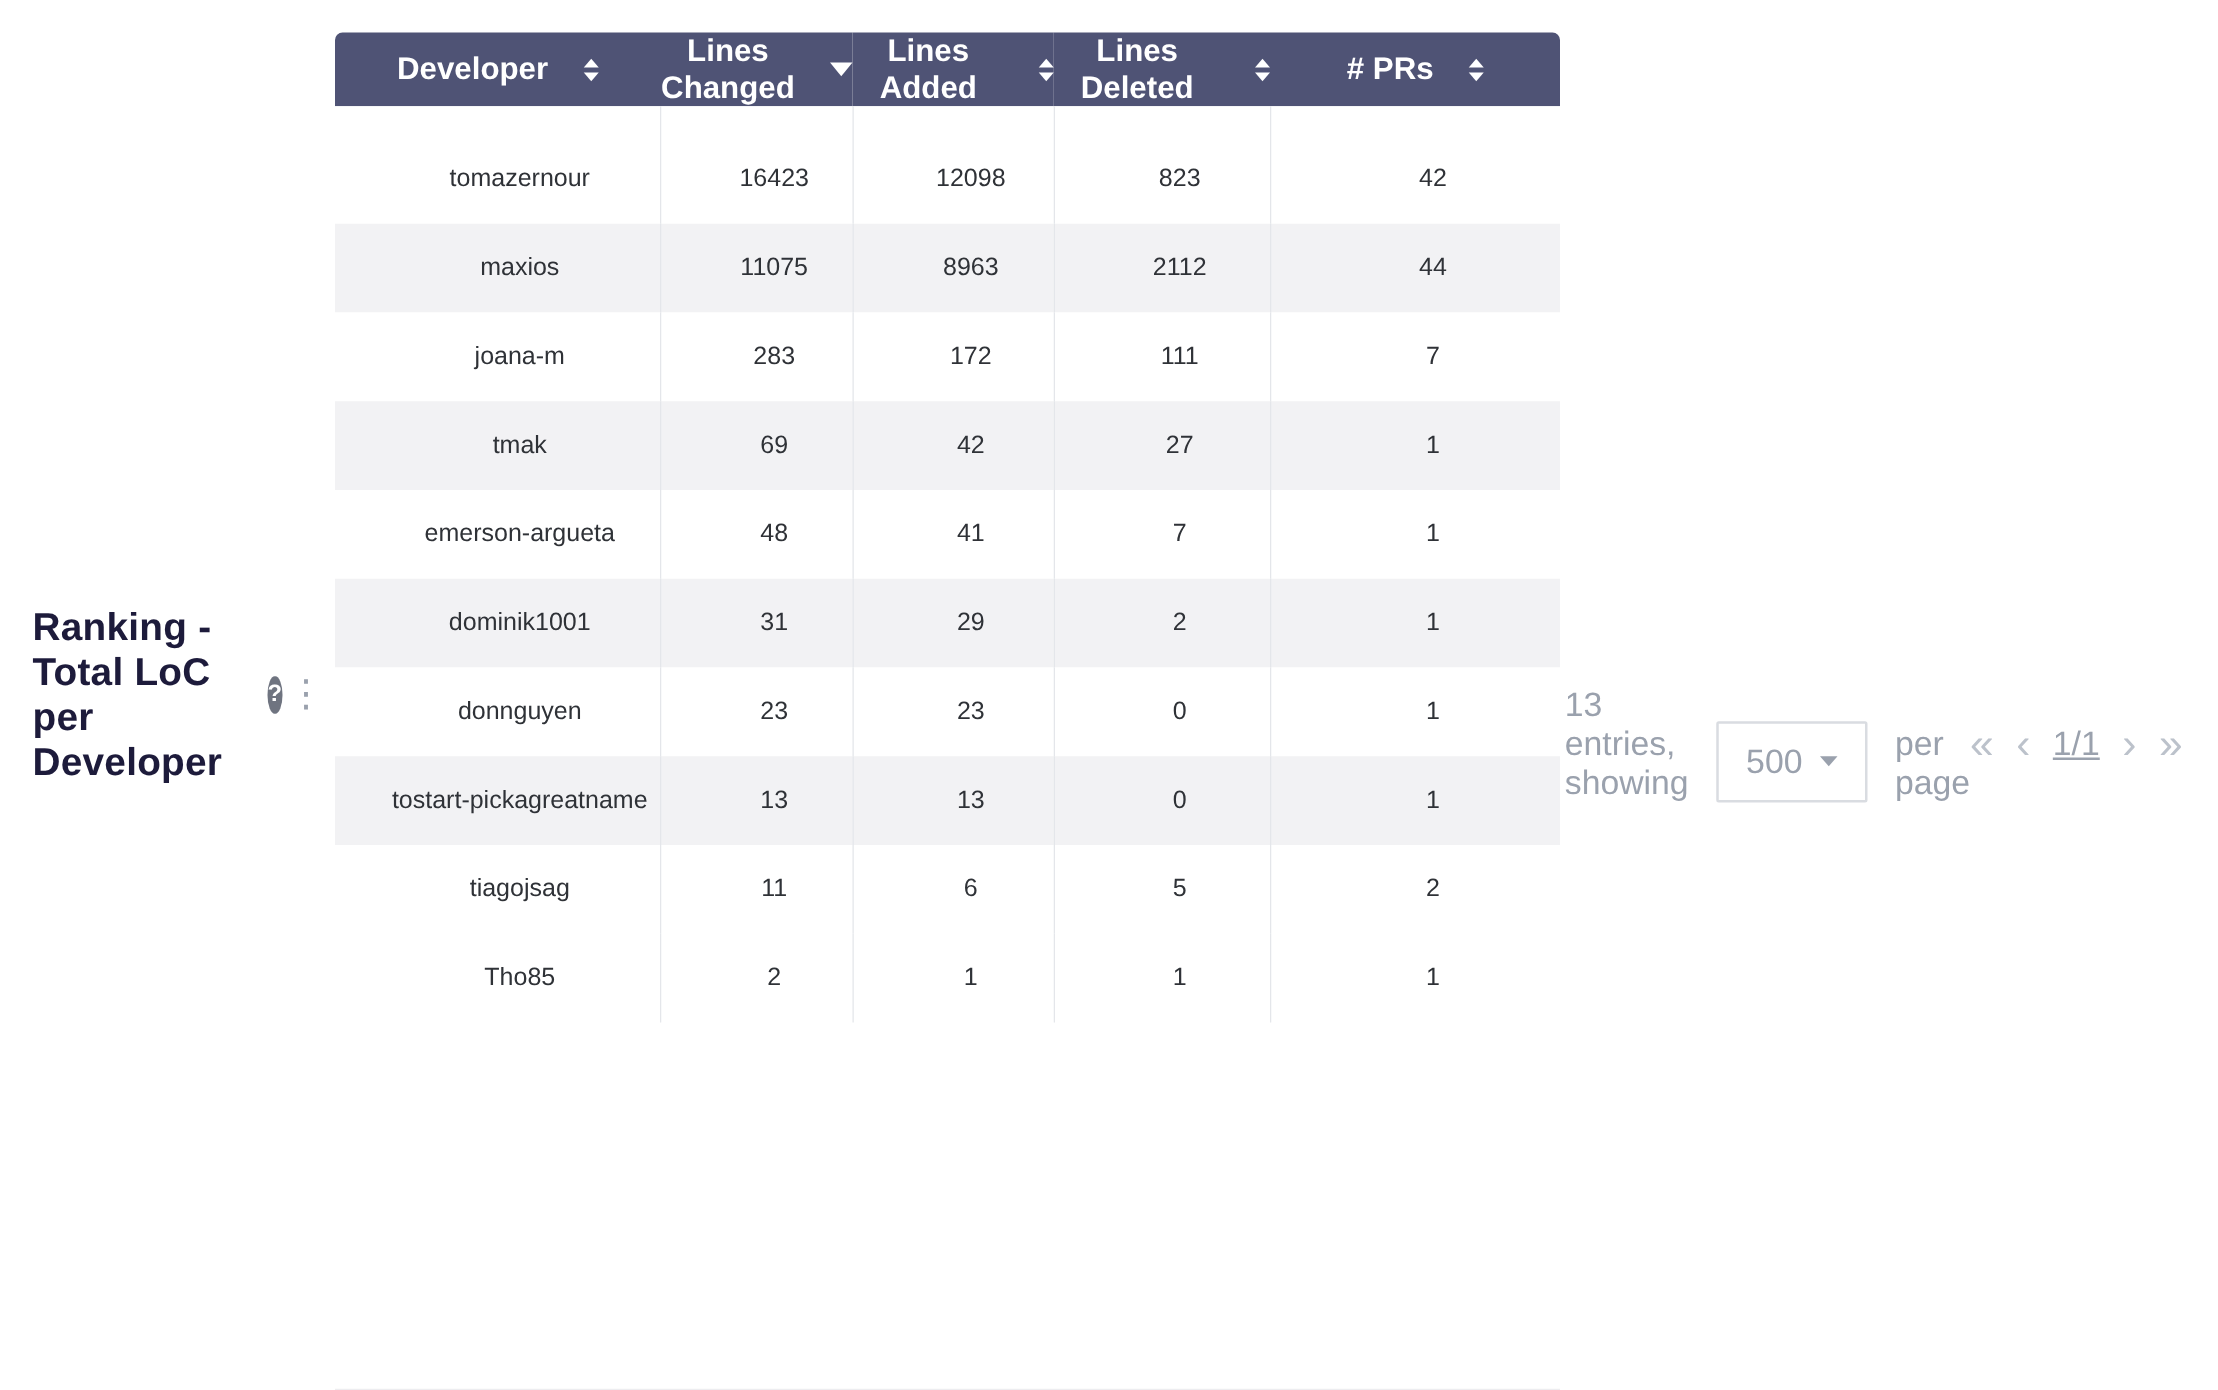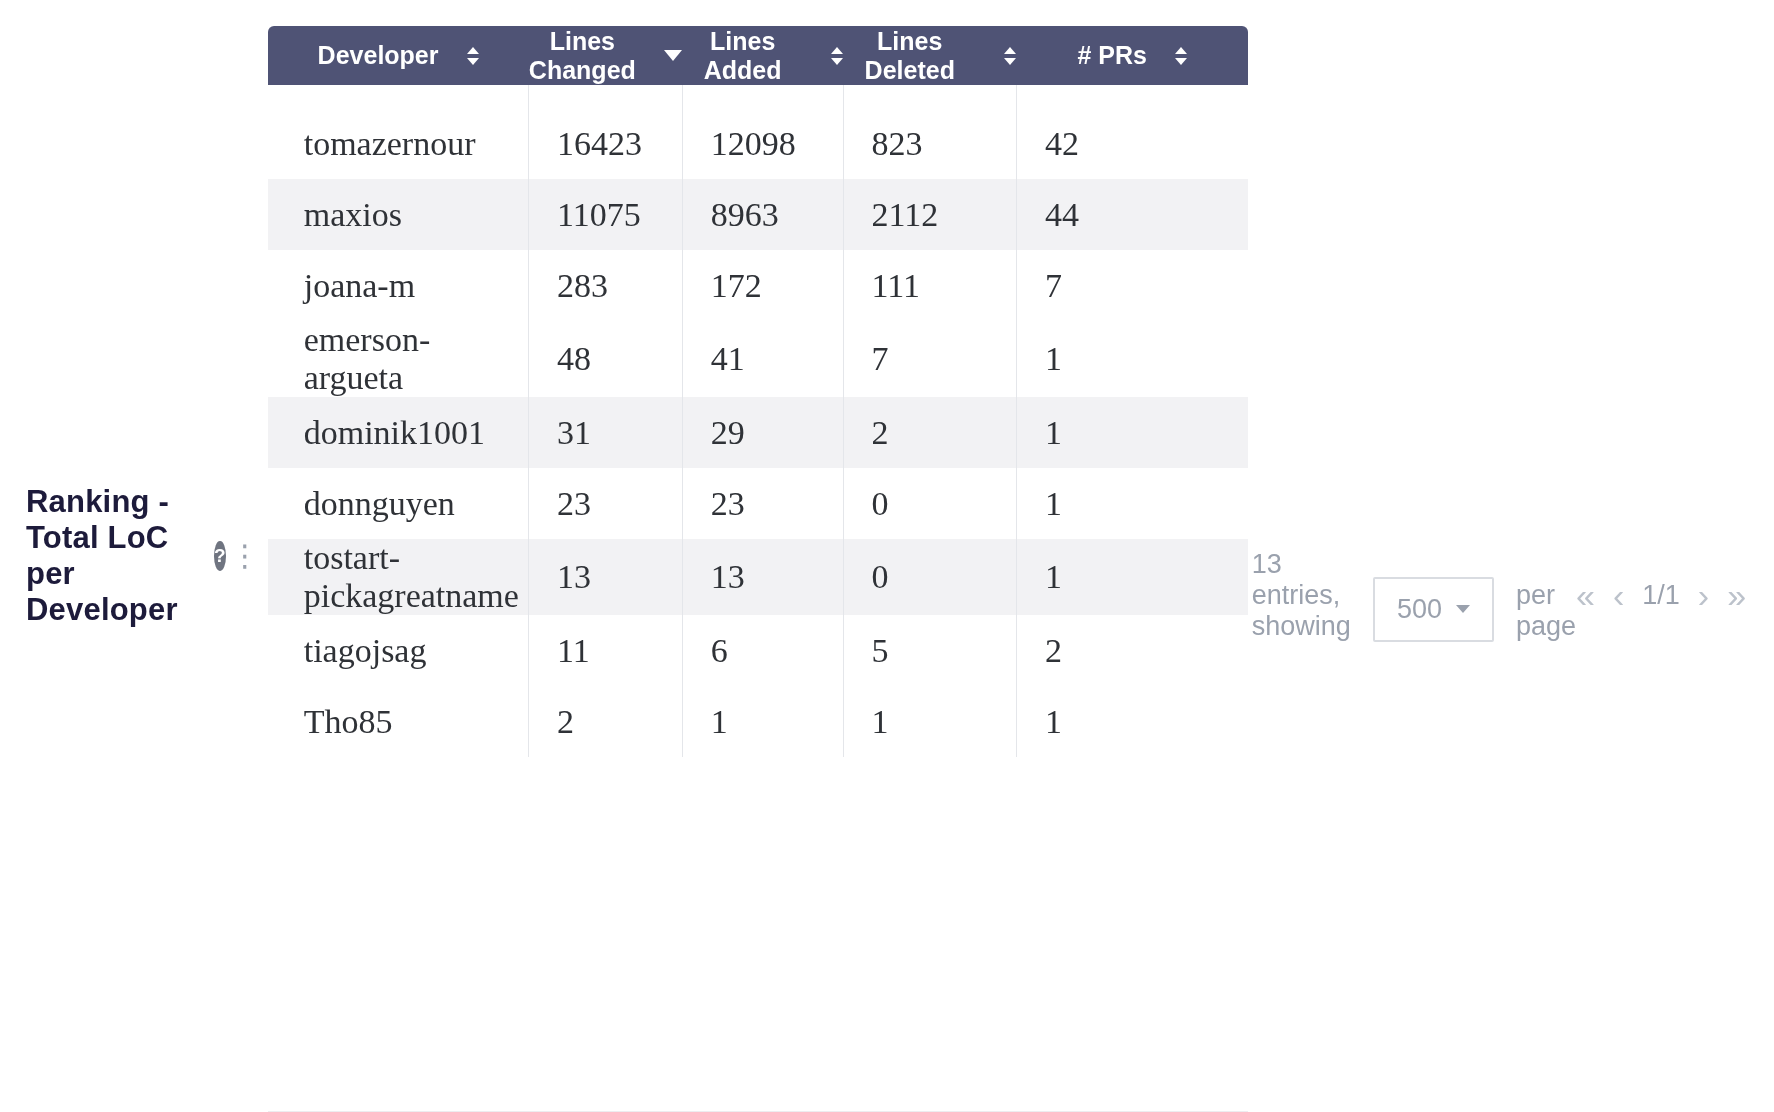--- a/index.html
+++ b/index.html
@@ -52,27 +52,26 @@
   .th-wrap { display: inline-flex; align-items: center; gap: 28px; }
 
   .sort-icon { display: inline-flex; flex-direction: column; align-items: center; gap: 4px; }
   .tri { width: 0; height: 0; border-left: 6px solid transparent; border-right: 6px solid transparent; display: block; }
   .tri.up   { border-bottom: 7px solid #ffffff; }
   .tri.down { border-top: 7px solid #ffffff; }
   .tri.big  { border-left-width: 9px; border-right-width: 9px; border-top-width: 11px; }
 
   tbody td {
     height: 71px;
-    font-size: 34px;
+    font-size: 20px;
     color: #2f3237;
     padding-left: 28px;
-    text-align: left;
+    text-align: center;
     border-left: 1px solid #e4e6ea;
     background: #ffffff;
-    font-family: Liberation Serif, serif;
   }
   tbody td:first-child { border-left: none; padding-left: 36px; }
   tbody tr.alt td { background: var(--row-alt-bg, #f2f2f4); }
   tbody tr.spacer-row td { height: 23px; background: #ffffff; }
 
   
   .footer {
     margin-top: 52px;
     display: flex; align-items: center;
     padding: 0 6px 0 4px;
@@ -90,21 +89,21 @@
     width: 0; height: 0;
     border-left: 7px solid transparent; border-right: 7px solid transparent;
     border-top: 8px solid #9aa1ad;
     display: inline-block;
   }
   .pagination { margin-left: auto; display: flex; align-items: center; gap: 18px; }
   .pg-btn {
     font-size: 34px; line-height: 1; color: #bcc2cb;
     cursor: pointer; user-select: none;
   }
-  .pg-indicator { font-size: 27px; color: #9aa1ad; }
+  .pg-indicator { font-size: 27px; color: #9aa1ad; text-decoration: underline; }
 </style>
 </head>
 <body>
 
 <div class="card">
 
   <div class="card-header">
     <h1 class="title">Ranking - Total LoC per Developer</h1>
     <span class="help-icon">?</span>
     <span class="kebab">⋮</span>
@@ -178,20 +177,27 @@
             <td>8963</td>
             <td>2112</td>
             <td>44</td>
           </tr>
           <tr>
             <td>joana-m</td>
             <td>283</td>
             <td>172</td>
             <td>111</td>
             <td>7</td>
+          </tr>
+          <tr class="alt">
+            <td>tmak</td>
+            <td>69</td>
+            <td>42</td>
+            <td>27</td>
+            <td>1</td>
           </tr>
           <tr>
             <td>emerson-argueta</td>
             <td>48</td>
             <td>41</td>
             <td>7</td>
             <td>1</td>
           </tr>
           <tr class="alt">
             <td>dominik1001</td>

